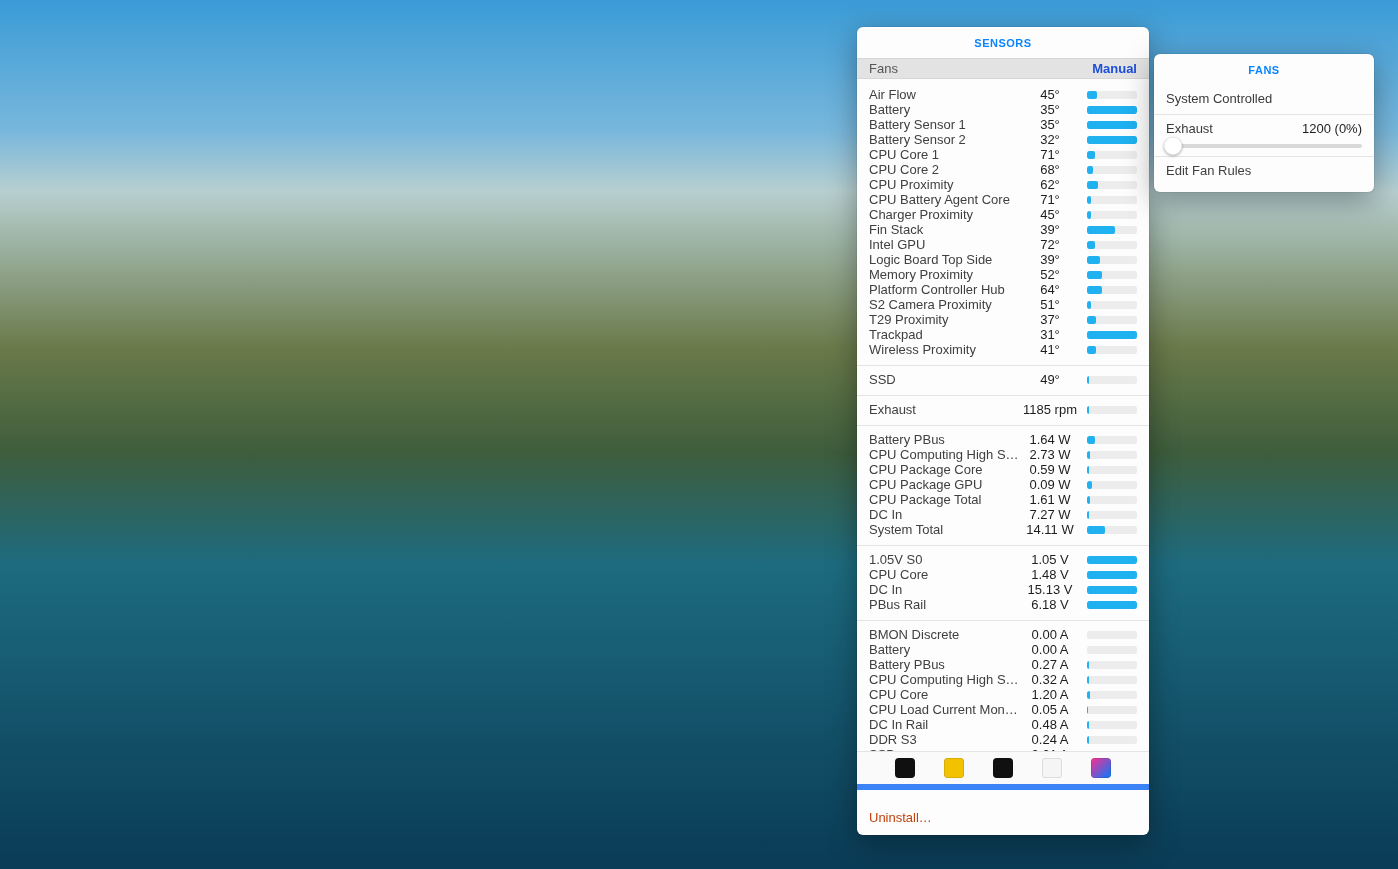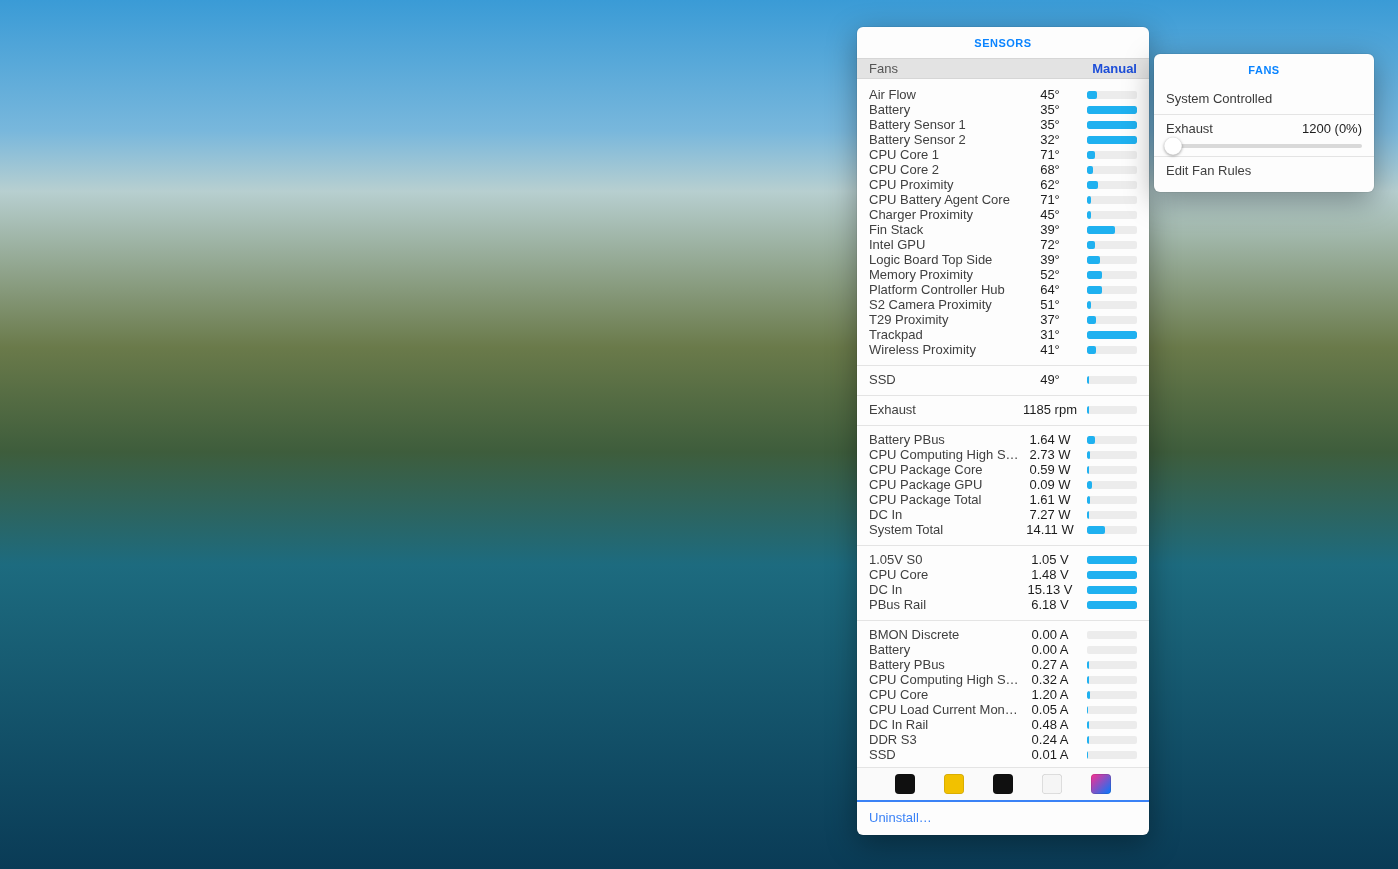--- a/index.html
+++ b/index.html
@@ -112,24 +112,24 @@
     border-top: 1px solid #e4e4e4;
     background: #fafafa;
   }
   .toolbar .ticon {
     width: 20px;
     height: 20px;
     border-radius: 4px;
     cursor: pointer;
   }
   .uninstall {
-    padding: 8px 12px 10px;
-    color: #3b82f6;
+    padding: 20px 12px 10px;
+    color: #c2410c;
     font-size: 13px;
-    border-top: 2px solid #3b82f6;
+    border-top: 6px solid #3b82f6;
     cursor: pointer;
   }
 
   
   .fans {
     left: 1154px;
     top: 54px;
     width: 220px;
   }
   .fans-body {

